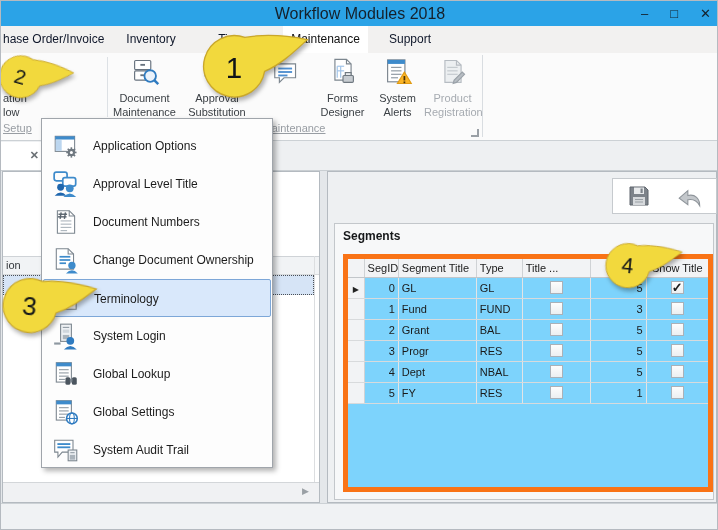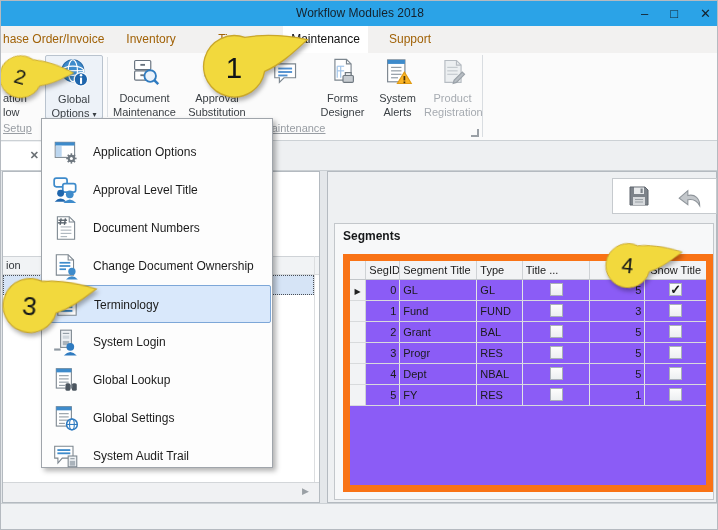--- a/index.html
+++ b/index.html
@@ -4,26 +4,26 @@
 <style>
   html,body{margin:0;padding:0;}
   body{
     width:718px;height:530px;position:relative;overflow:hidden;
     font-family:"Liberation Sans", sans-serif;
     background:#e4e7ea;border:1px solid #b5bac0;box-sizing:border-box;
   }
   .abs{position:absolute;}
   
   .titlebar{left:0;top:0;width:718px;height:25px;background:#2ba3e7;}
-  .titlebar .title{width:100%;text-align:center;line-height:25px;font-size:12px;color:#15202a;}
+  .titlebar .title{width:100%;text-align:center;line-height:25px;font-size:16px;color:#15202a;}
   .winbtns{right:6px;top:0;height:25px;display:flex;align-items:center;gap:22px;color:#14202a;}
   .winbtns span{font-size:13px;line-height:25px;cursor:default;}
   
   .tabbar{left:0;top:25px;width:718px;height:27px;background:#f2f1f0;}
-  .tab{top:25px;height:27px;line-height:27px;font-size:12px;color:#a16207;text-align:center;}
+  .tab{top:25px;height:27px;line-height:27px;font-size:12px;color:#0f172a;text-align:center;}
   .tab.sel{background:#ffffff;color:#111;}
   
   .ribbon{left:0;top:52px;width:718px;height:88px;background:#fbfbfb;border-bottom:1px solid #ccd1d5;box-sizing:border-box;}
   .rb-btn{position:absolute;top:2px;height:64px;text-align:center;}
   .rb-btn .rb-icon{display:block;margin:2px auto 0;width:30px;height:30px;}
   .rb-labels{position:absolute;top:37px;left:0;right:0;font-size:11px;line-height:13.5px;color:#3a3f44;}
   .rb-btn.pressed{background:#edf2f8;border:1px solid #b9c3ce;border-radius:2px;box-sizing:border-box;}
   .rb-btn.disabled .rb-labels{color:#a6abb1;}
   .rb-sep{position:absolute;top:4px;height:60px;width:1px;background:#dde1e5;}
   .grp-divider{position:absolute;top:2px;height:82px;width:1px;background:#d9dde1;}
@@ -41,21 +41,21 @@
   .lp-vline{position:absolute;left:311px;top:84px;width:1px;height:227px;background:#dcdee0;}
   .lp-selrow{position:absolute;left:0;top:103px;width:311px;height:20px;background:#d6e4f6;border:1px dotted #4a4f55;box-sizing:border-box;}
   .lp-footer{position:absolute;left:0;bottom:0;width:100%;height:20px;background:#f0f1f3;border-top:1px solid #d3d6d9;box-sizing:border-box;}
   .lp-arrow{position:absolute;right:10px;top:3px;font-size:9px;color:#9aa0a5;}
   .rpanel{left:326px;top:170px;width:390px;height:332px;background:#eef0f2;border:1px solid #b4bac0;box-sizing:border-box;}
   .rtoolbar{position:absolute;left:284px;top:6px;width:105px;height:36px;background:#fff;border:1px solid #c6cace;box-sizing:border-box;display:flex;align-items:center;justify-content:space-around;}
   .tool-btn{width:30px;height:28px;display:flex;align-items:center;justify-content:center;}
   
   .segbox{position:absolute;left:6px;top:51px;width:380px;height:277px;background:#f7f8f9;border:1px solid #c3c7cb;box-sizing:border-box;}
   .seg-title{position:absolute;left:8px;top:5px;font-size:12px;font-weight:bold;color:#16181a;}
-  .grid{position:absolute;left:8px;top:30px;width:370px;height:238px;background:#8b5cf6;border:7px solid #f97316;box-sizing:border-box;font-size:11px;color:#1a1a1a;}
+  .grid{position:absolute;left:8px;top:30px;width:370px;height:238px;background:#7dd3fc;border:5px solid #f97316;box-sizing:border-box;font-size:11px;color:#1a1a1a;}
   .g-row,.g-head{display:flex;width:100%;}
   .g-head{height:19px;background:#f2f3f5;border-bottom:1px solid #c2c6ca;box-sizing:border-box;}
   .g-head .gc{border-right:1px solid #cfd2d5;line-height:18px;}
   .g-row{height:21px;border-bottom:1px solid #d8dadc;box-sizing:border-box;}
   .g-row .gc{border-right:1px solid #e2e4e6;line-height:20px;}
   .gc{box-sizing:border-box;padding:0 3px;overflow:hidden;white-space:nowrap;}
   .gc.ind{width:17px;background:#f2f3f5;border-right:1px solid #cfd2d5;padding:0;text-align:center;}
   .gc.c-segid{width:35px;text-align:right;}
   .gc.c-title{width:80px;}
   .gc.c-type{width:47px;}
@@ -63,21 +63,21 @@
   .gc.c-val{width:57px;text-align:right;}
   .gc.c-show{width:63px;text-align:center;border-right:none;}
   .row-arrow{font-size:8px;color:#222;line-height:20px;}
   .cb{display:inline-block;width:13px;height:13px;margin-top:3px;border:1px solid #aab1b8;background:linear-gradient(#fdfdfd,#eceff1);box-sizing:border-box;position:relative;}
   .cb .mark{display:none;position:absolute;left:0px;top:-4px;font-size:13px;font-weight:bold;color:#1c1c1c;}
   .cb.checked .mark{display:block;}
   
   .statusbar{left:0;top:502px;width:718px;height:28px;background:#f0f2f4;border-top:1px solid #ccd1d5;box-sizing:border-box;}
   
   .menu{left:40px;top:117px;width:232px;height:350px;background:#fdfdfd;border:1px solid #a0a5ab;
-        box-shadow:3px 3px 5px rgba(0,0,0,.30);z-index:40;box-sizing:border-box;padding-top:14px;}
+        box-shadow:3px 3px 5px rgba(0,0,0,.30);z-index:40;box-sizing:border-box;padding-top:8px;}
   .mi{position:relative;height:38px;margin:0 1px;cursor:default;}
   .mi .mi-icon{position:absolute;left:9px;top:5px;width:28px;height:28px;}
   .mi .mi-label{position:absolute;left:50px;top:0;line-height:38px;font-size:12px;color:#1c1c1c;}
   .mi.hl{background:#d9e8fb;border:1px solid #7da7d8;border-radius:2px;box-sizing:border-box;}
   
   .callout{z-index:60;filter:drop-shadow(2px 3px 2px rgba(0,0,0,.30));}
 </style>
 </head>
 <body>
 
@@ -99,35 +99,20 @@
 
 <div class="abs ribbon">
 
   <div class="rb-btn" style="left:0;width:42px;">
     <div class="rb-labels" style="text-align:left;padding-left:2px;">
       <div>ation</div>
       <div>low</div>
     </div>
   </div>
 
-  <div class="rb-btn pressed" style="left:44px;width:58px;">
-    <svg class="rb-icon" viewBox="0 0 26 26">
-      <circle cx="12" cy="11" r="9.5" fill="#3e8bcb" stroke="#2b6ba8"></circle>
-      <ellipse cx="12" cy="11" rx="9.5" ry="4" fill="none" stroke="#ffffff" stroke-width="1"></ellipse>
-      <ellipse cx="12" cy="11" rx="4" ry="9.5" fill="none" stroke="#ffffff" stroke-width="1"></ellipse>
-      <line x1="2.5" y1="11" x2="21.5" y2="11" stroke="#ffffff"></line>
-      <circle cx="19" cy="18.5" r="5.8" fill="#1f66ad" stroke="#ffffff"></circle>
-      <rect x="18.2" y="17" width="1.8" height="5.4" fill="#ffffff"></rect>
-      <circle cx="19.1" cy="15" r="1.1" fill="#ffffff"></circle>
-    </svg>
-    <div class="rb-labels">
-      <div>Global</div>
-      <div><span>Options</span> <span style="font-size:8px;">▾</span></div>
-    </div>
-  </div>
 
   <div class="rb-sep" style="left:106px;"></div>
 
   <div class="rb-btn" style="left:180px;width:72px;">
     <svg class="rb-icon" viewBox="0 0 26 26">
       <circle cx="8" cy="6" r="3.4" fill="#9fb0c0"></circle>
       <path d="M2 15 q6 -6 12 0 l0 2 -12 0 z" fill="#9fb0c0"></path>
       <circle cx="14.5" cy="7" r="3.6" fill="#3e8bcb"></circle>
       <path d="M8.5 17 q6 -7 12.5 0 l0 2 -12.5 0 z" fill="#3e8bcb"></path>
       <path d="M24.5 15 a6 6 0 0 0 -9.5 2" fill="none" stroke="#3aa34f" stroke-width="2"></path>

